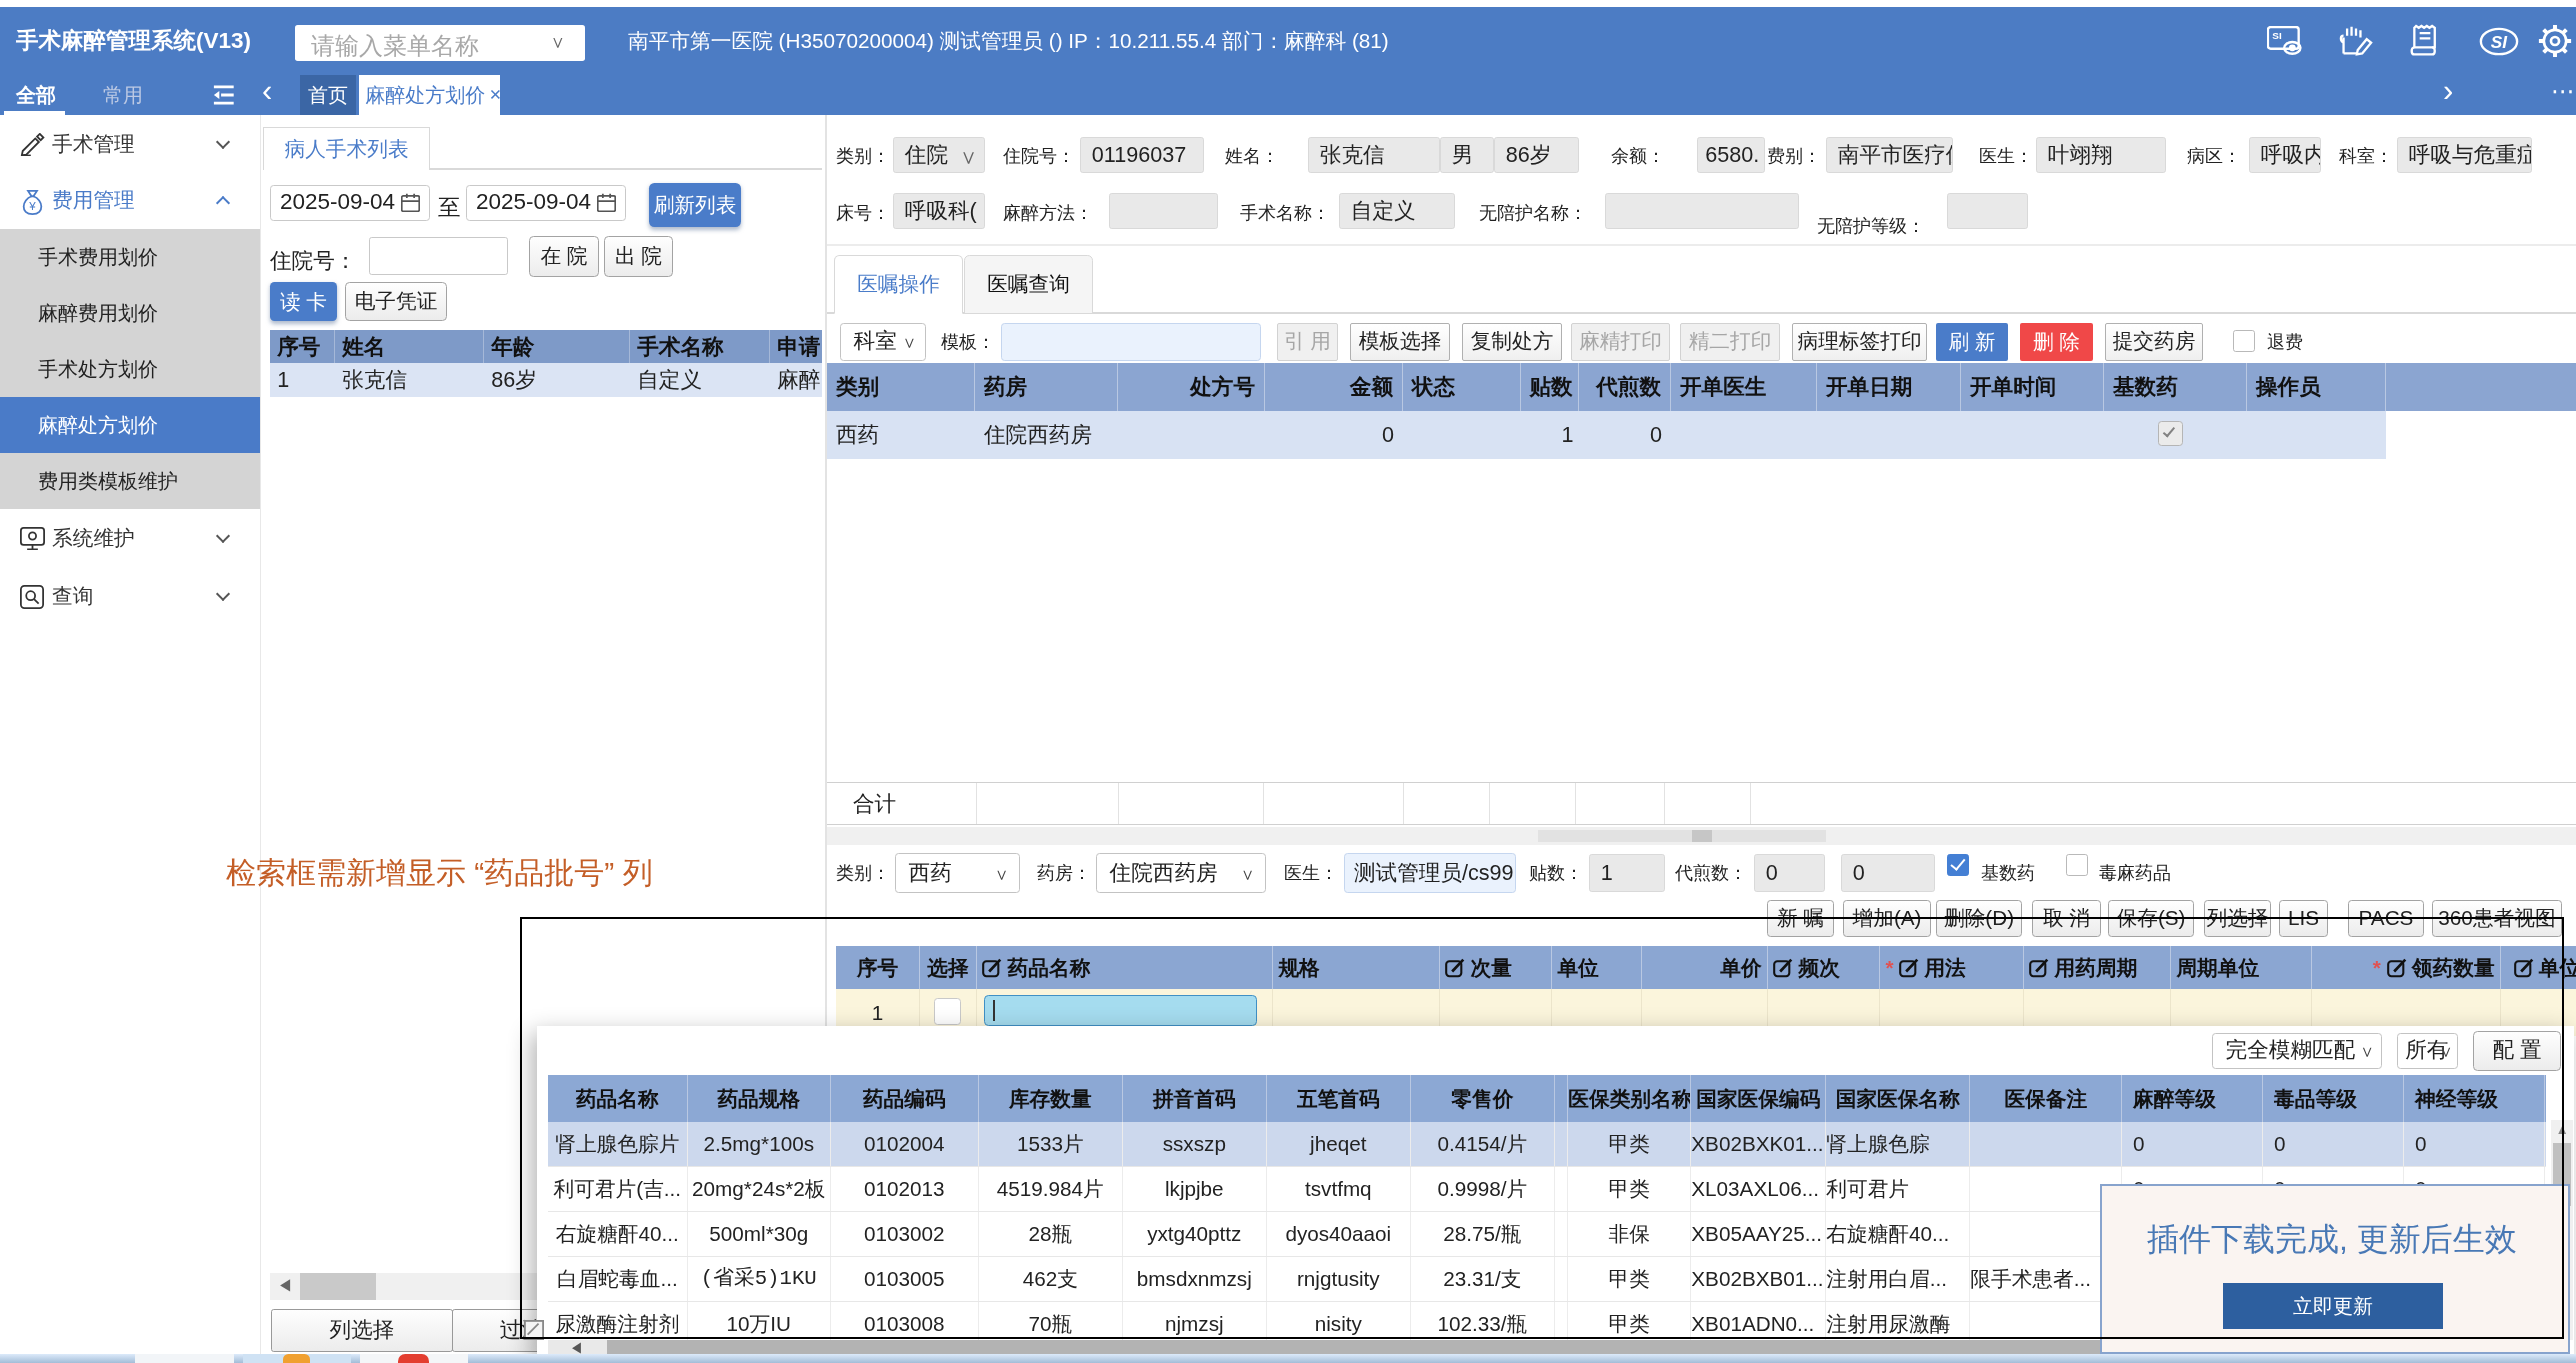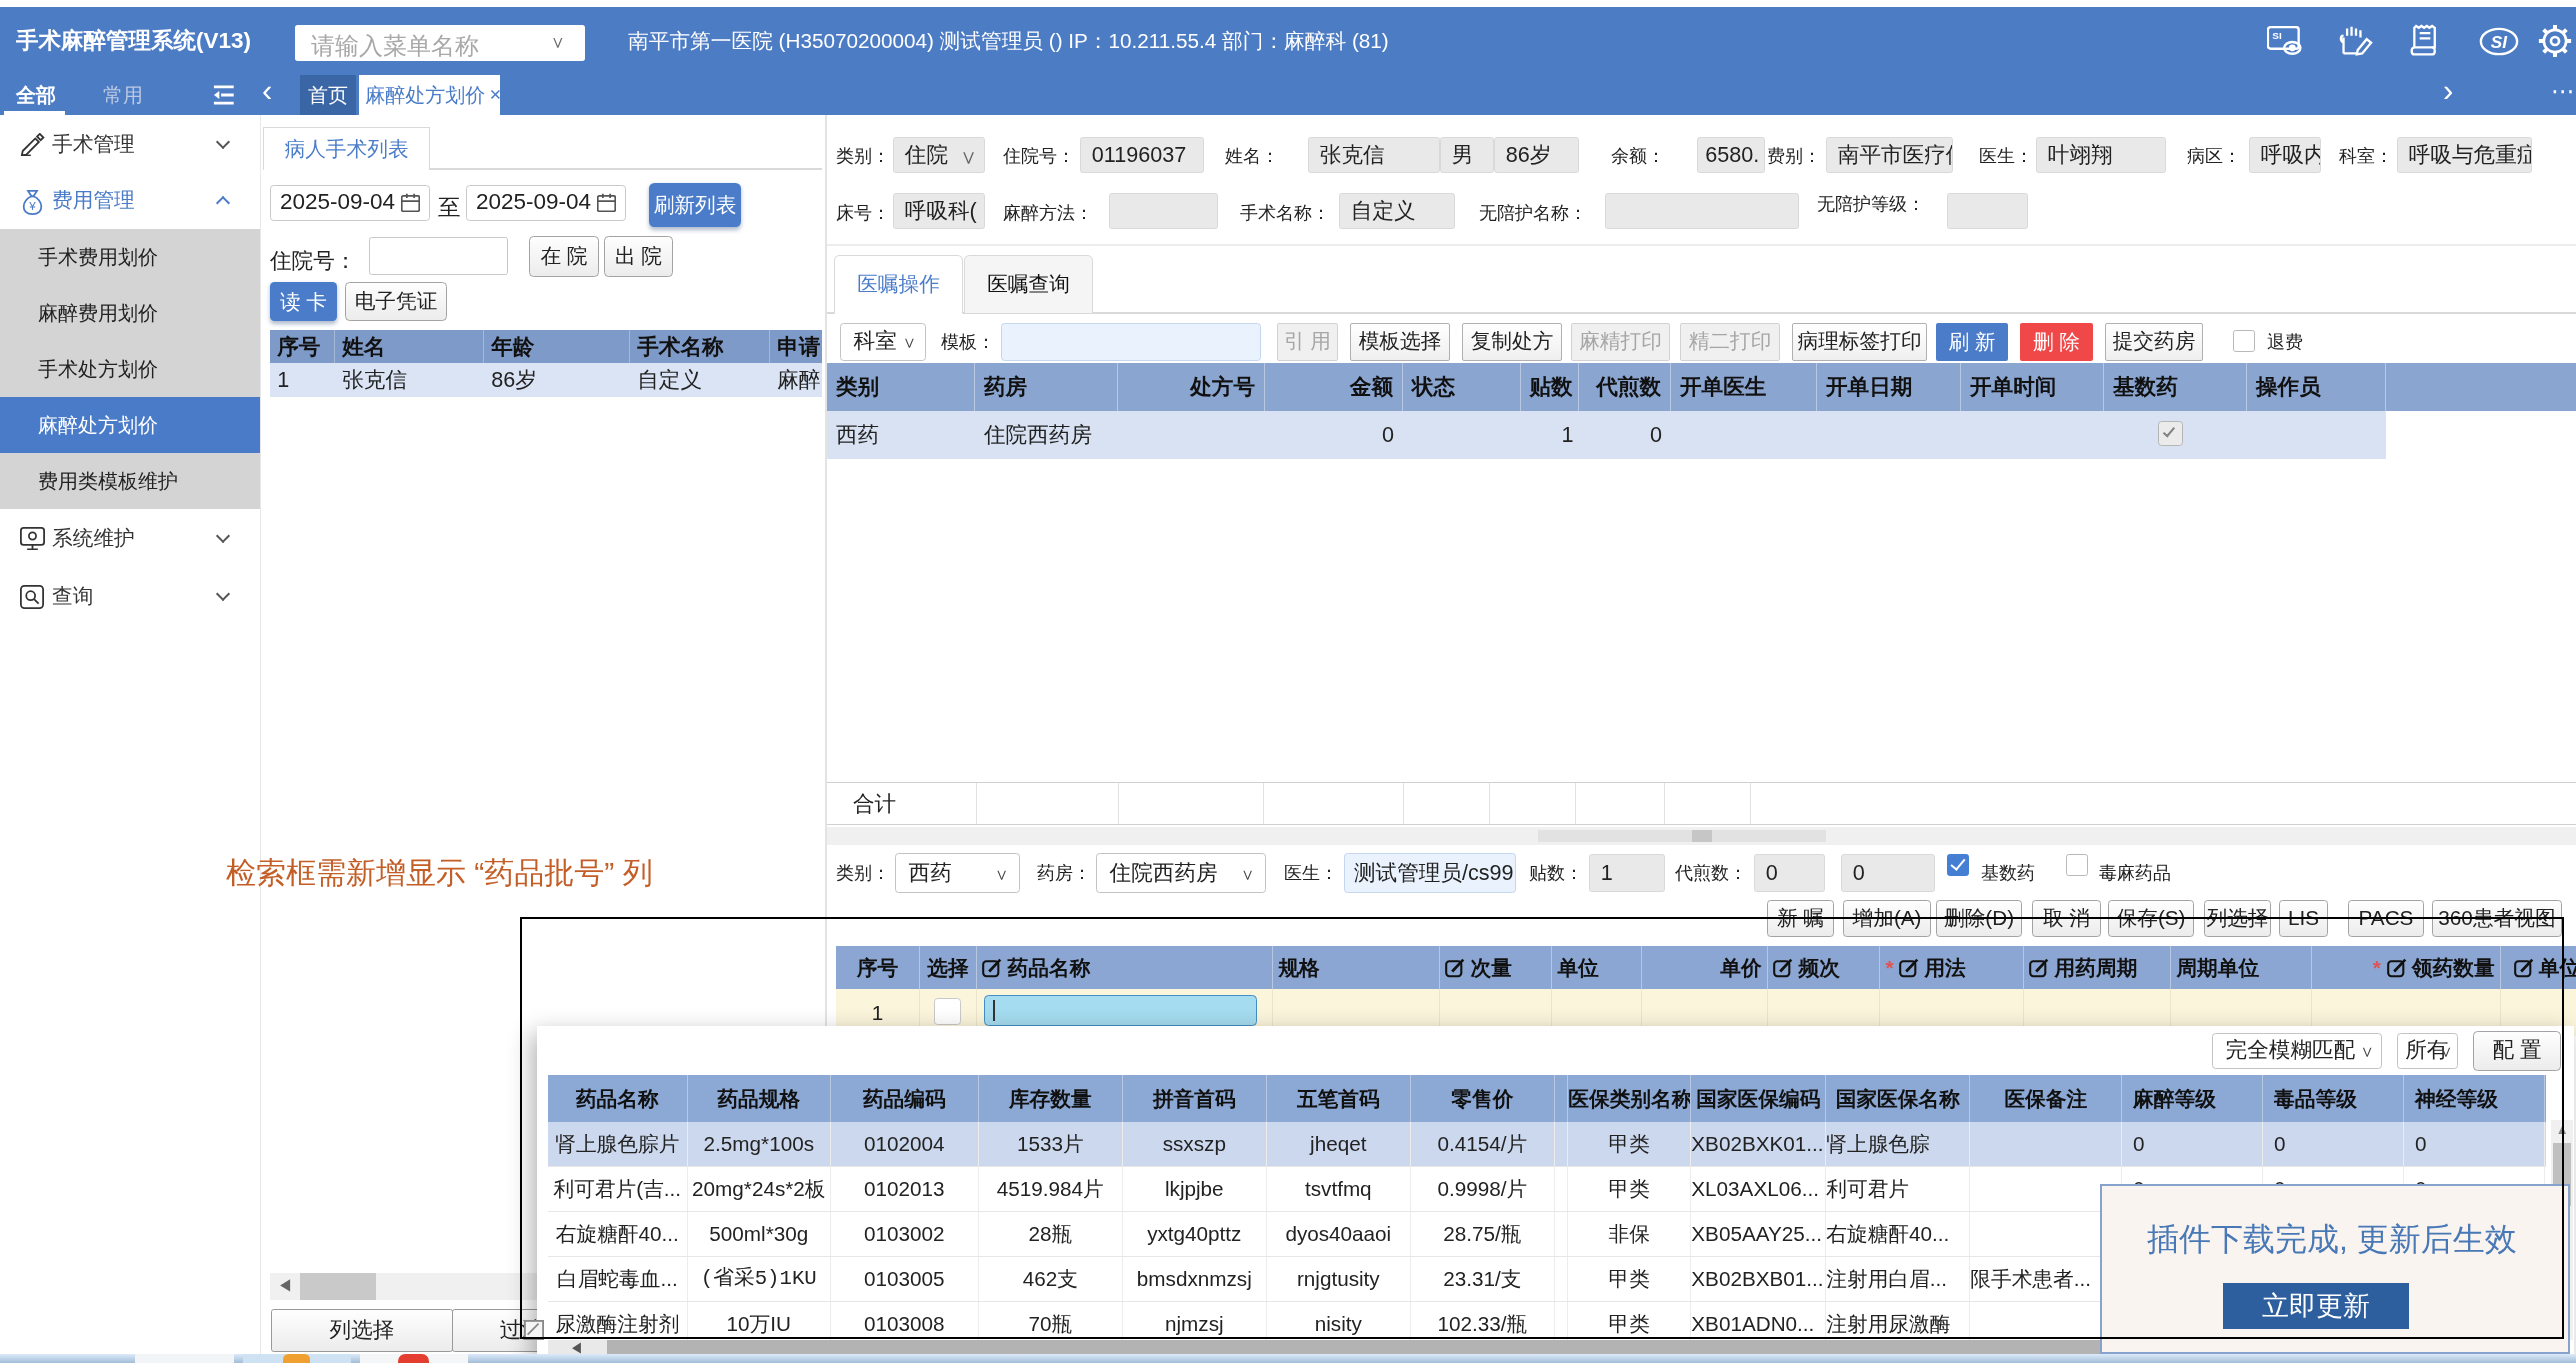--- a/index.html
+++ b/index.html
@@ -249,21 +249,21 @@
 <div class="fld" style="left:2397px; top:137px; width:135px;">呼吸与危重症</div>
 
 <div class="lbl" style="left:836px; top:201px;">床号：</div>
 <div class="fld" style="left:893px; top:193px; width:92px;">呼吸科(</div>
 <div class="lbl" style="left:1003px; top:201px;">麻醉方法：</div>
 <div class="fld" style="left:1109px; top:193px; width:109px;"></div>
 <div class="lbl" style="left:1240px; top:201px;">手术名称：</div>
 <div class="fld" style="left:1339px; top:193px; width:116px;">自定义</div>
 <div class="lbl" style="left:1479px; top:201px;">无陪护名称：</div>
 <div class="fld" style="left:1605px; top:193px; width:194px;"></div>
-<div class="lbl" style="left:1817px; top:192px;">无陪护等级：</div>
+<div class="lbl" style="left:1817px; top:214px;">无陪护等级：</div>
 <div class="fld" style="left:1947px; top:193px; width:81px;"></div>
 
 <div class="a" style="left:827px; top:244px; width:1749px; height:1.8px; background:#ececec;"></div>
 <div class="a" style="left:827px; top:312px; width:1749px; height:1.8px; background:#d9d9d9;"></div>
 <div class="a" style="left:964px; top:255px; width:129px; height:59px; background:#f5f5f5; border:1.8px solid #d9d9d9; border-radius:5.4px 5.4px 0 0; font-size:20.7px; color:#111; text-align:center; line-height:56px;">医嘱查询</div>
 <div class="a" style="left:834px; top:255px; width:129px; height:59px; background:#fff; border:1.8px solid #d9d9d9; border-bottom:1.8px solid #fff; border-radius:5.4px 5.4px 0 0; font-size:20.7px; color:#4a7cc9; text-align:center; line-height:56px; z-index:2;">医嘱操作</div>
 
 <div class="wsel" style="left:840px; top:323px; width:86px; height:38px; line-height:34px;">科室<span class="chv" style="right:9px; top:10.8px;">∨</span></div>
 <div class="lbl" style="left:941px; top:330px;">模板：</div>
 <div class="a" style="left:1001px; top:323px; width:260px; height:38px; background:#eaf2fd; border:1.8px solid #c5d6ef; border-radius:3.6px;"></div>
@@ -547,21 +547,21 @@
           <span class="a" style="left:21.6px; top:0px; color:#555; font-size:13.5px;">◀</span>
         </span>
   </div>
 </div>
 
 <div id="annrect"></div>
 <div id="anntext">检索框需新增显示 “药品批号” 列</div>
 
 <div id="toast">
   <div class="a" style="left:45px; top:32px; font-size:32px; color:#4878b5; white-space:nowrap;">插件下载完成, 更新后生效</div>
-  <div class="a" style="left:121px; top:97px; width:186px; height:46px; background:#2d5f9f; color:#fff; font-size:27px; text-align:center; line-height:46px;">立即更新</div>
+  <div class="a" style="left:121px; top:97px; width:220px; height:46px; background:#2d5f9f; color:#fff; font-size:20px; text-align:center; line-height:46px;">立即更新</div>
 </div>
 
 <div id="taskbar">
   <div class="a" style="left:135px; top:0; width:99px; height:10px; background:#f2f5f8;"></div>
   <div class="a" style="left:243px; top:0; width:108px; height:10px; background:#cfe2f4;">
         <div class="a" style="left:40px; top:0; width:27px; height:10px; background:#f0a030; border-radius:5.4px 5.4px 0 0;"></div>
       </div>
   <div class="a" style="left:360px; top:0; width:108px; height:10px; background:#f4f6f8;">
         <div class="a" style="left:38px; top:0; width:31px; height:10px; background:#e33e30; border-radius:7.2px 7.2px 0 0;"></div>
       </div>

